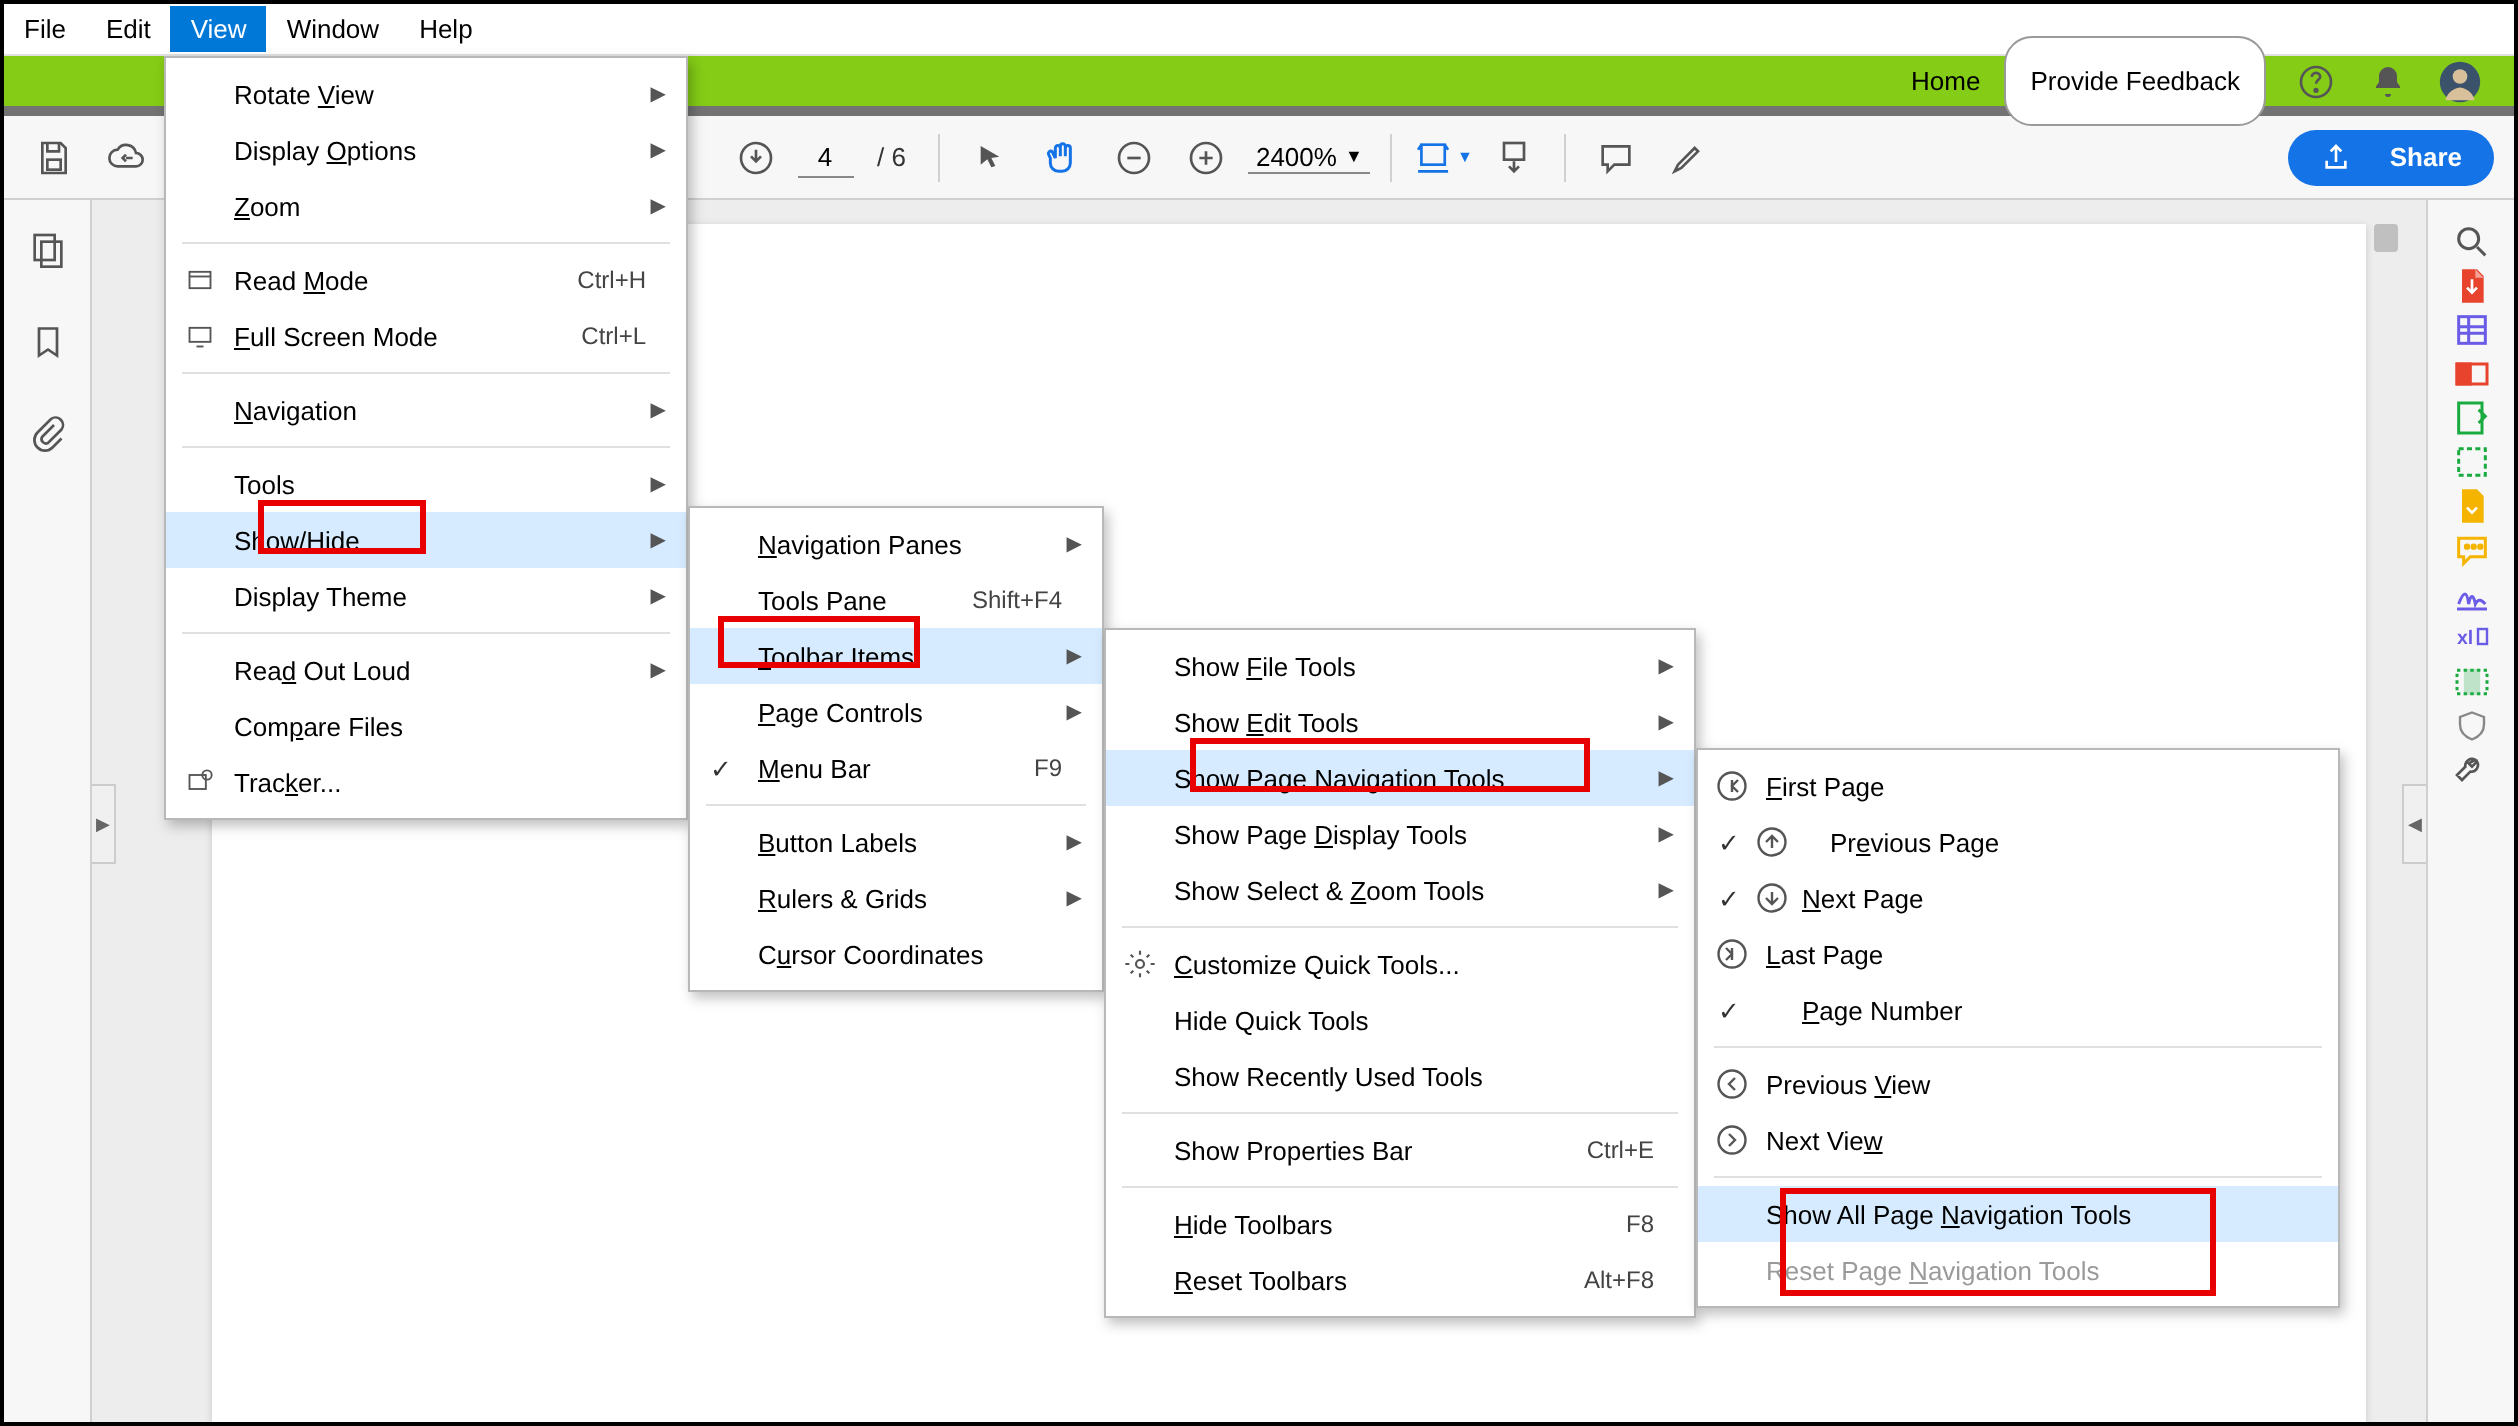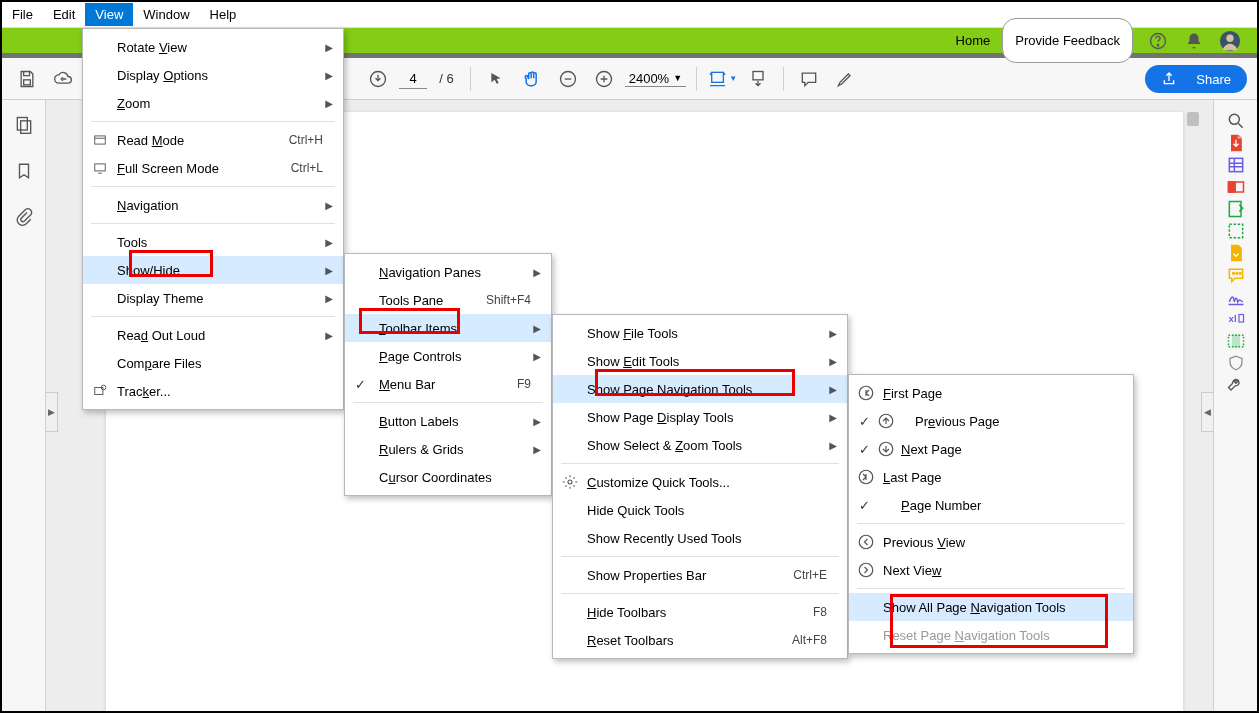--- a/index.html
+++ b/index.html
@@ -11,21 +11,21 @@
 .tab{padding:6px 12px}
 .tabstrip-right{display:flex;align-items:center;gap:14px;padding-right:16px}
 .feedback-btn{border:1px solid #9a9a9a;border-radius:14px;padding:14px 12px;background:#fff;cursor:default}
 .toolbar{height:42px;background:#f7f7f7;border-bottom:1px solid #d0d0d0;display:flex;align-items:center;padding:0 10px;gap:6px}
 .tb-spacer{flex:1}
 .tb-btn{width:30px;height:30px;display:flex;align-items:center;justify-content:center;cursor:default}
 .tb-sep{width:1px;height:24px;background:#d0d0d0;margin:0 4px}
 .page-input{width:28px;height:20px;border:none;border-bottom:1px solid #888;text-align:center;background:transparent}
 .page-total{padding:0 6px;color:#333}
 .zoom-box{display:flex;align-items:center;border-bottom:1px solid #888;padding:0 4px;gap:4px}
-.share-btn{background:#1473e6;color:#fff;border-radius:16px;padding:6px 16px;display:flex;align-items:flex-end;gap:19px;cursor:default;font-weight:400}
+.share-btn{background:#1473e6;color:#fff;border-radius:16px;padding:6px 16px;display:flex;align-items:flex-start;gap:19px;cursor:default;font-weight:700}
 .left-rail{position:absolute;left:0;top:98px;bottom:0;width:44px;background:#f7f7f7;border-right:1px solid #d0d0d0;display:flex;flex-direction:column;align-items:center;padding-top:14px;gap:24px}
 .right-rail{position:absolute;right:0;top:98px;bottom:0;width:44px;background:#f7f7f7;border-left:1px solid #d0d0d0;display:flex;flex-direction:column;align-items:center;padding-top:10px;}
 .rail-icon{width:22px;height:22px;display:flex;align-items:center;justify-content:center;cursor:default}
 .doc-area{position:absolute;left:44px;right:44px;top:98px;bottom:0;background:#ededed;overflow:hidden}
 .page{position:absolute;left:60px;top:12px;right:30px;bottom:0;background:#fff;box-shadow:0 1px 4px rgba(0,0,0,.15)}
 .scrollbar{position:absolute;right:12px;top:12px;width:16px;bottom:12px}
 .scroll-thumb{position:absolute;top:0;left:2px;width:12px;height:14px;background:#c0c0c0;border-radius:2px}
 .expand-tab{position:absolute;top:390px;width:12px;height:40px;background:#f0f0f0;border:1px solid #ccc;display:flex;align-items:center;justify-content:center}
 .expand-left{left:44px;border-left:none}
 .expand-right{right:44px;border-right:none}
@@ -431,21 +431,21 @@
   <div class="dd-item">
       <span><span class="underline">H</span>ide Toolbars</span>
       <span class="dd-shortcut">F8</span>
     </div>
   <div class="dd-item">
       <span><span class="underline">R</span>eset Toolbars</span>
       <span class="dd-shortcut">Alt+F8</span>
     </div>
 </div>
 
-<div class="dropdown" style="left:846px;top:372px;width:286px">
+<div class="dropdown" style="left:846px;top:372px;width:322px">
   <div class="dd-item">
       <span class="dd-icon">
         <svg width="18" height="18" viewBox="0 0 24 24" fill="none" stroke="#555" stroke-width="1.6">
           <circle cx="12" cy="12" r="9"></circle>
           <path d="M12 8v8M16 16l-4-4 4-4"></path>
         </svg>
       </span>
       <span><span class="underline">F</span>irst Page</span>
     </div>
   <div class="dd-item">

